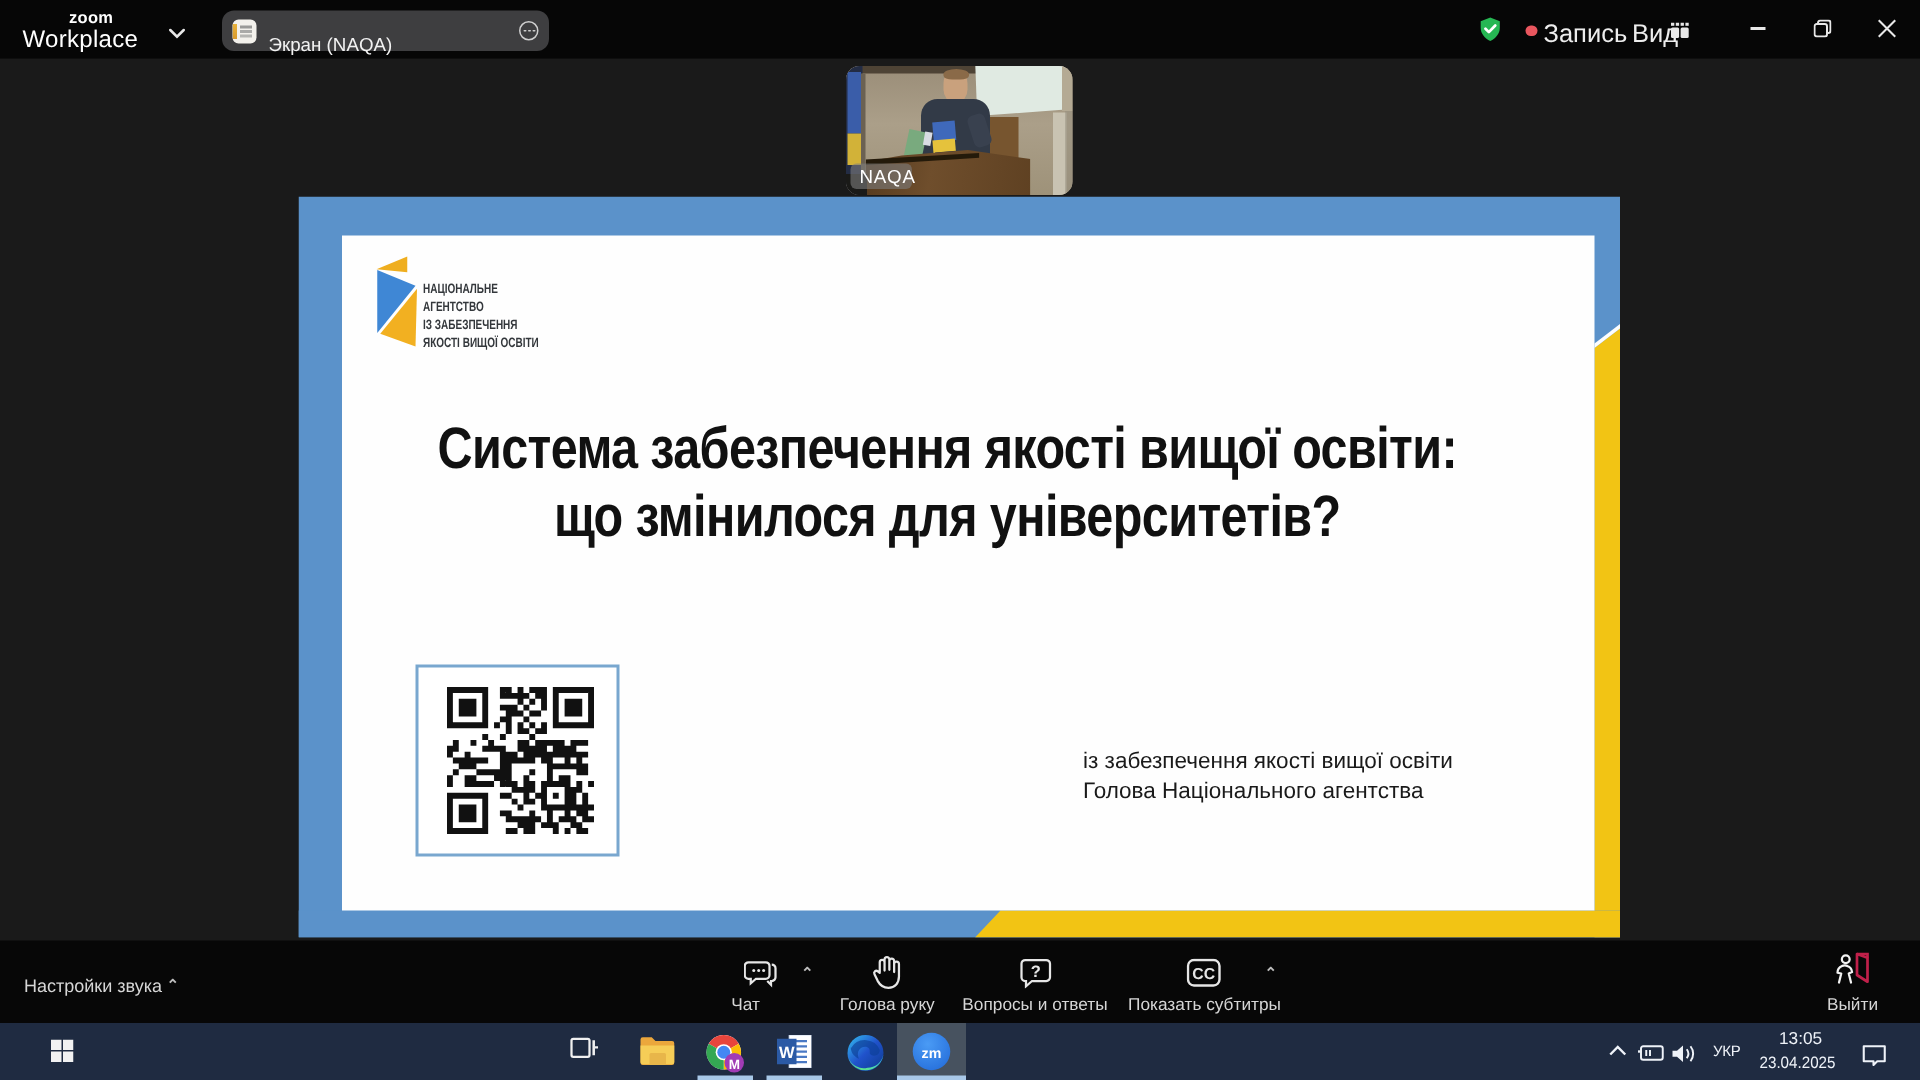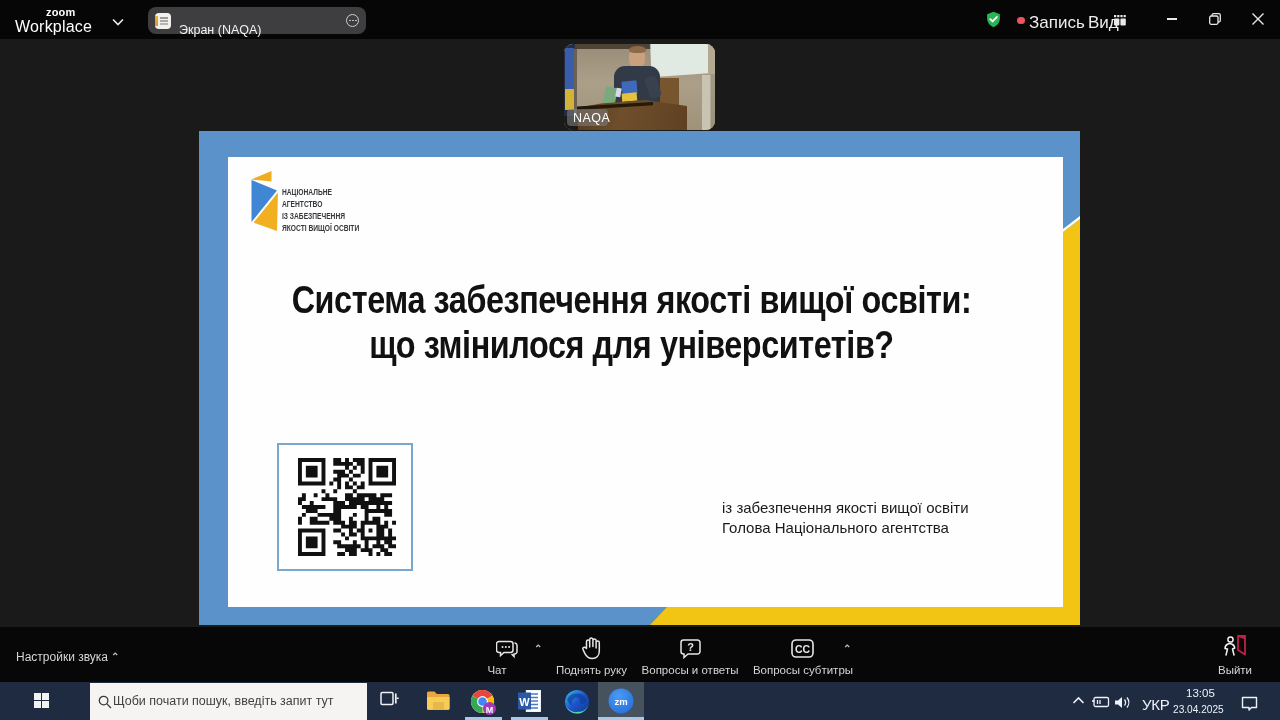--- a/index.html
+++ b/index.html
@@ -182,60 +182,53 @@
     <circle cx="6.5" cy="9" r="1" fill="#e6e6e6"></circle>
       <circle cx="9.8" cy="9" r="1" fill="#e6e6e6"></circle>
       <circle cx="13.1" cy="9" r="1" fill="#e6e6e6"></circle>
   </svg>
   <div class="cbtn" style="left:467px;top:37px;width:60px">Чат</div>
   <div class="chev" style="left:534px;top:16px">⌃</div>
 
   <svg class="abs" style="left:581px;top:10px" width="21" height="23" viewBox="0 0 21 23">
     <path d="M5.5 11 V4.5 a1.6 1.6 0 0 1 3.2 0 V10 M8.7 9.5 V2.6 a1.6 1.6 0 0 1 3.2 0 V9.5 M11.9 9.5 V3.6 a1.6 1.6 0 0 1 3.2 0 V11 M15.1 11 V5.6 a1.6 1.6 0 0 1 3.2 0 V14 c0 4.5-2.8 7.5-7 7.5 -3.6 0-5.6-1.6-7.2-4.6 L2 12.5 c-.8-1.5.8-2.9 2.2-2 l1.3 1" fill="none" stroke="#e6e6e6" stroke-width="1.5" stroke-linecap="round" stroke-linejoin="round"></path>
   </svg>
-  <div class="cbtn" style="left:546px;top:37px;width:91px">Поднять руку</div>
+  <div class="cbtn" style="left:546px;top:37px;width:91px">Голова руку</div>
 
   <svg class="abs" style="left:679px;top:11px" width="23" height="21" viewBox="0 0 23 21">
     <path d="M4.5 2 h14 a2.5 2.5 0 0 1 2.5 2.5 v9 a2.5 2.5 0 0 1 -2.5 2.5 h-9.5 l-4 3.5 v-3.5 h-0.5 a2.5 2.5 0 0 1 -2.5 -2.5 v-9 a2.5 2.5 0 0 1 2.5 -2.5 z" fill="none" stroke="#e6e6e6" stroke-width="1.5"></path>
     <text x="11.5" y="13" font-size="11" font-weight="700" fill="#e6e6e6" text-anchor="middle" font-family="Liberation Sans">?</text>
   </svg>
   <div class="cbtn" style="left:630px;top:37px;width:120px">Вопросы и ответы</div>
 
   <svg class="abs" style="left:791px;top:12px" width="23" height="19" viewBox="0 0 23 19">
     <rect x="1" y="1" width="21" height="17" rx="4" fill="none" stroke="#e6e6e6" stroke-width="1.6"></rect>
     <text x="11.5" y="13.5" font-size="10.5" font-weight="700" fill="#e6e6e6" text-anchor="middle" font-family="Liberation Sans">CC</text>
   </svg>
-  <div class="cbtn" style="left:743px;top:37px;width:120px">Вопросы субтитры</div>
+  <div class="cbtn" style="left:743px;top:37px;width:120px">Показать субтитры</div>
   <div class="chev" style="left:843px;top:16px">⌃</div>
 
   <svg class="abs" style="left:1222px;top:7px" width="26" height="26" viewBox="0 0 26 26">
     <path d="M16 2 l7 2.5 v16 l-7 -4.5 z" fill="none" stroke="#c0204a" stroke-width="1.8" stroke-linejoin="round"></path>
     <path d="M16 2 h7 v2.5" fill="none" stroke="#c0204a" stroke-width="1.8"></path>
     <circle cx="8.5" cy="5.5" r="2.6" fill="none" stroke="#f2f2f2" stroke-width="1.5"></circle>
     <path d="M6 10 c-2 .8-3 2.5-3 4.5 l2.5 .5 -1.5 6 M9.5 10 c2 .5 3 2 3.2 4 l-2.2 1 1.5 6 M6 10 q 2-.8 3.5 0" fill="none" stroke="#f2f2f2" stroke-width="1.5" stroke-linecap="round" stroke-linejoin="round"></path>
   </svg>
   <div class="cbtn" style="left:1205px;top:37px;width:60px">Выйти</div>
 </div>
 
 <div id="taskbar">
   <svg class="abs" style="left:34px;top:10.5px" width="15" height="15" viewBox="0 0 15 15">
       <g fill="#f2f2f2">
         <rect x="0" y="0" width="7" height="7"></rect>
         <rect x="8" y="0" width="7" height="7"></rect>
         <rect x="0" y="8" width="7" height="7"></rect>
         <rect x="8" y="8" width="7" height="7"></rect>
       </g>
     </svg>
-  <div id="search">
-    <svg class="abs" style="left:8px;top:12px" width="14" height="14" viewBox="0 0 14 14">
-        <circle cx="5.6" cy="5.6" r="4.3" fill="none" stroke="#3a3a3a" stroke-width="1.3"></circle>
-        <path d="M8.9 8.9 L13 13" stroke="#3a3a3a" stroke-width="1.3"></path>
-      </svg>
-    <div class="stext" style="left:23px">Щоби почати пошук, введіть запит тут</div>
-  </div>
 
   <svg class="abs" style="left:379px;top:8px" width="20" height="17" viewBox="0 0 20 17">
       <rect x="2" y="2.5" width="12" height="12" rx="1.2" fill="none" stroke="#f0f0f0" stroke-width="1.5"></rect>
       <path d="M16.8 3.5 v10" stroke="#f0f0f0" stroke-width="1.7"></path>
       <path d="M17.5 8.3 h2.2" stroke="#f0f0f0" stroke-width="1.5"></path>
     </svg>
 
   <svg class="abs" style="left:426px;top:8px" width="25" height="21" viewBox="0 0 25 21">
     <path d="M1 3 a1.5 1.5 0 0 1 1.5-1.5 h6 l2.5 2.5 h11 a1.5 1.5 0 0 1 1.5 1.5 v13 a1.5 1.5 0 0 1 -1.5 1.5 h-19.5 a1.5 1.5 0 0 1 -1.5 -1.5 z" fill="#eba73c"></path>
     <path d="M1 7 h22.5 v11 a1.5 1.5 0 0 1 -1.5 1.5 h-19.5 a1.5 1.5 0 0 1 -1.5 -1.5 z" fill="#f6cd57"></path>
@@ -303,19 +296,19 @@
     </svg>
   <svg class="abs" style="left:1092px;top:13.5px" width="18" height="12" viewBox="0 0 18 12">
       <rect x="2" y="1.5" width="14.5" height="9" rx="1.5" fill="none" stroke="#eef2f8" stroke-width="1.3"></rect>
       <path d="M5.5 4 v4 M8 4 v4" stroke="#eef2f8" stroke-width="1.3"></path>
       <path d="M2.5 5 h-2.5" stroke="#eef2f8" stroke-width="1.6"></path>
     </svg>
   <svg class="abs" style="left:1114px;top:13px" width="17" height="15" viewBox="0 0 17 15">
       <path d="M1 5.5 h3 l4-3.5 v11 l-4-3.5 h-3 z" fill="#eef2f8"></path>
       <path d="M10.5 4.5 a5 5 0 0 1 0 6 M13 2.5 a8 8 0 0 1 0 10" stroke="#eef2f8" stroke-width="1.3" fill="none"></path>
     </svg>
-  <div class="traytext" style="left:1142px;top:14px;font-size:15px;letter-spacing:-.2px">УКР</div>
+  <div class="traytext" style="left:1142px;top:14px;font-size:10px;letter-spacing:-.2px">УКР</div>
   <div class="traytext" style="left:1186px;top:5px;font-size:11.5px">13:05</div>
   <div class="traytext" style="left:1173px;top:20.5px;font-size:11px;transform:scaleX(.92);transform-origin:0 0">23.04.2025</div>
   <svg class="abs" style="left:1241px;top:13.5px" width="17" height="16" viewBox="0 0 17 16">
       <path d="M1.5 1.5 h14 v10 h-5 l-2.5 2.5 v-2.5 h-6.5 z" fill="none" stroke="#eef2f8" stroke-width="1.4" stroke-linejoin="round"></path>
     </svg>
 </div>
 
 </body></html>

